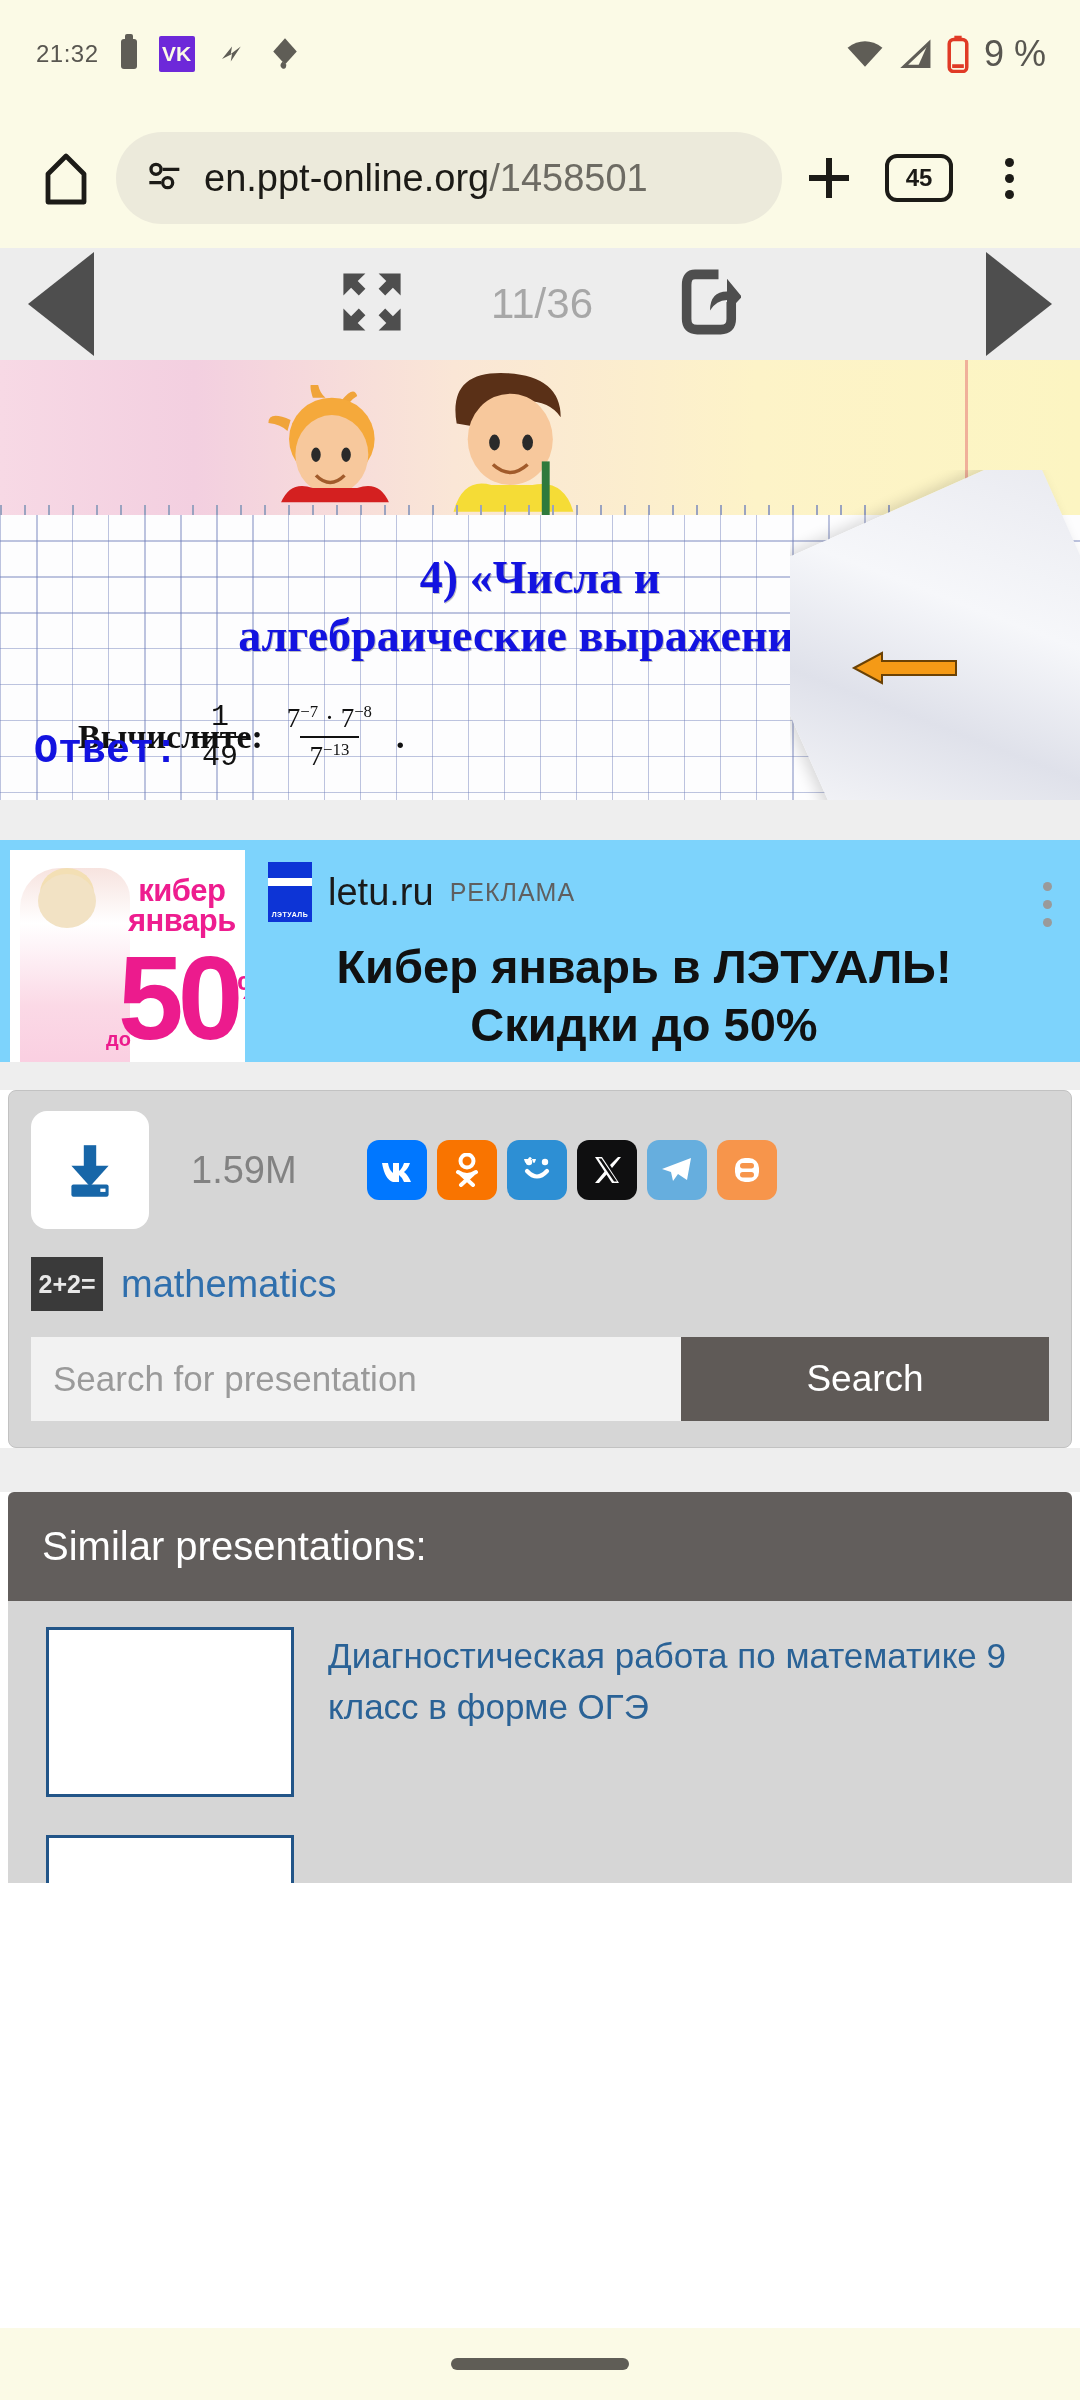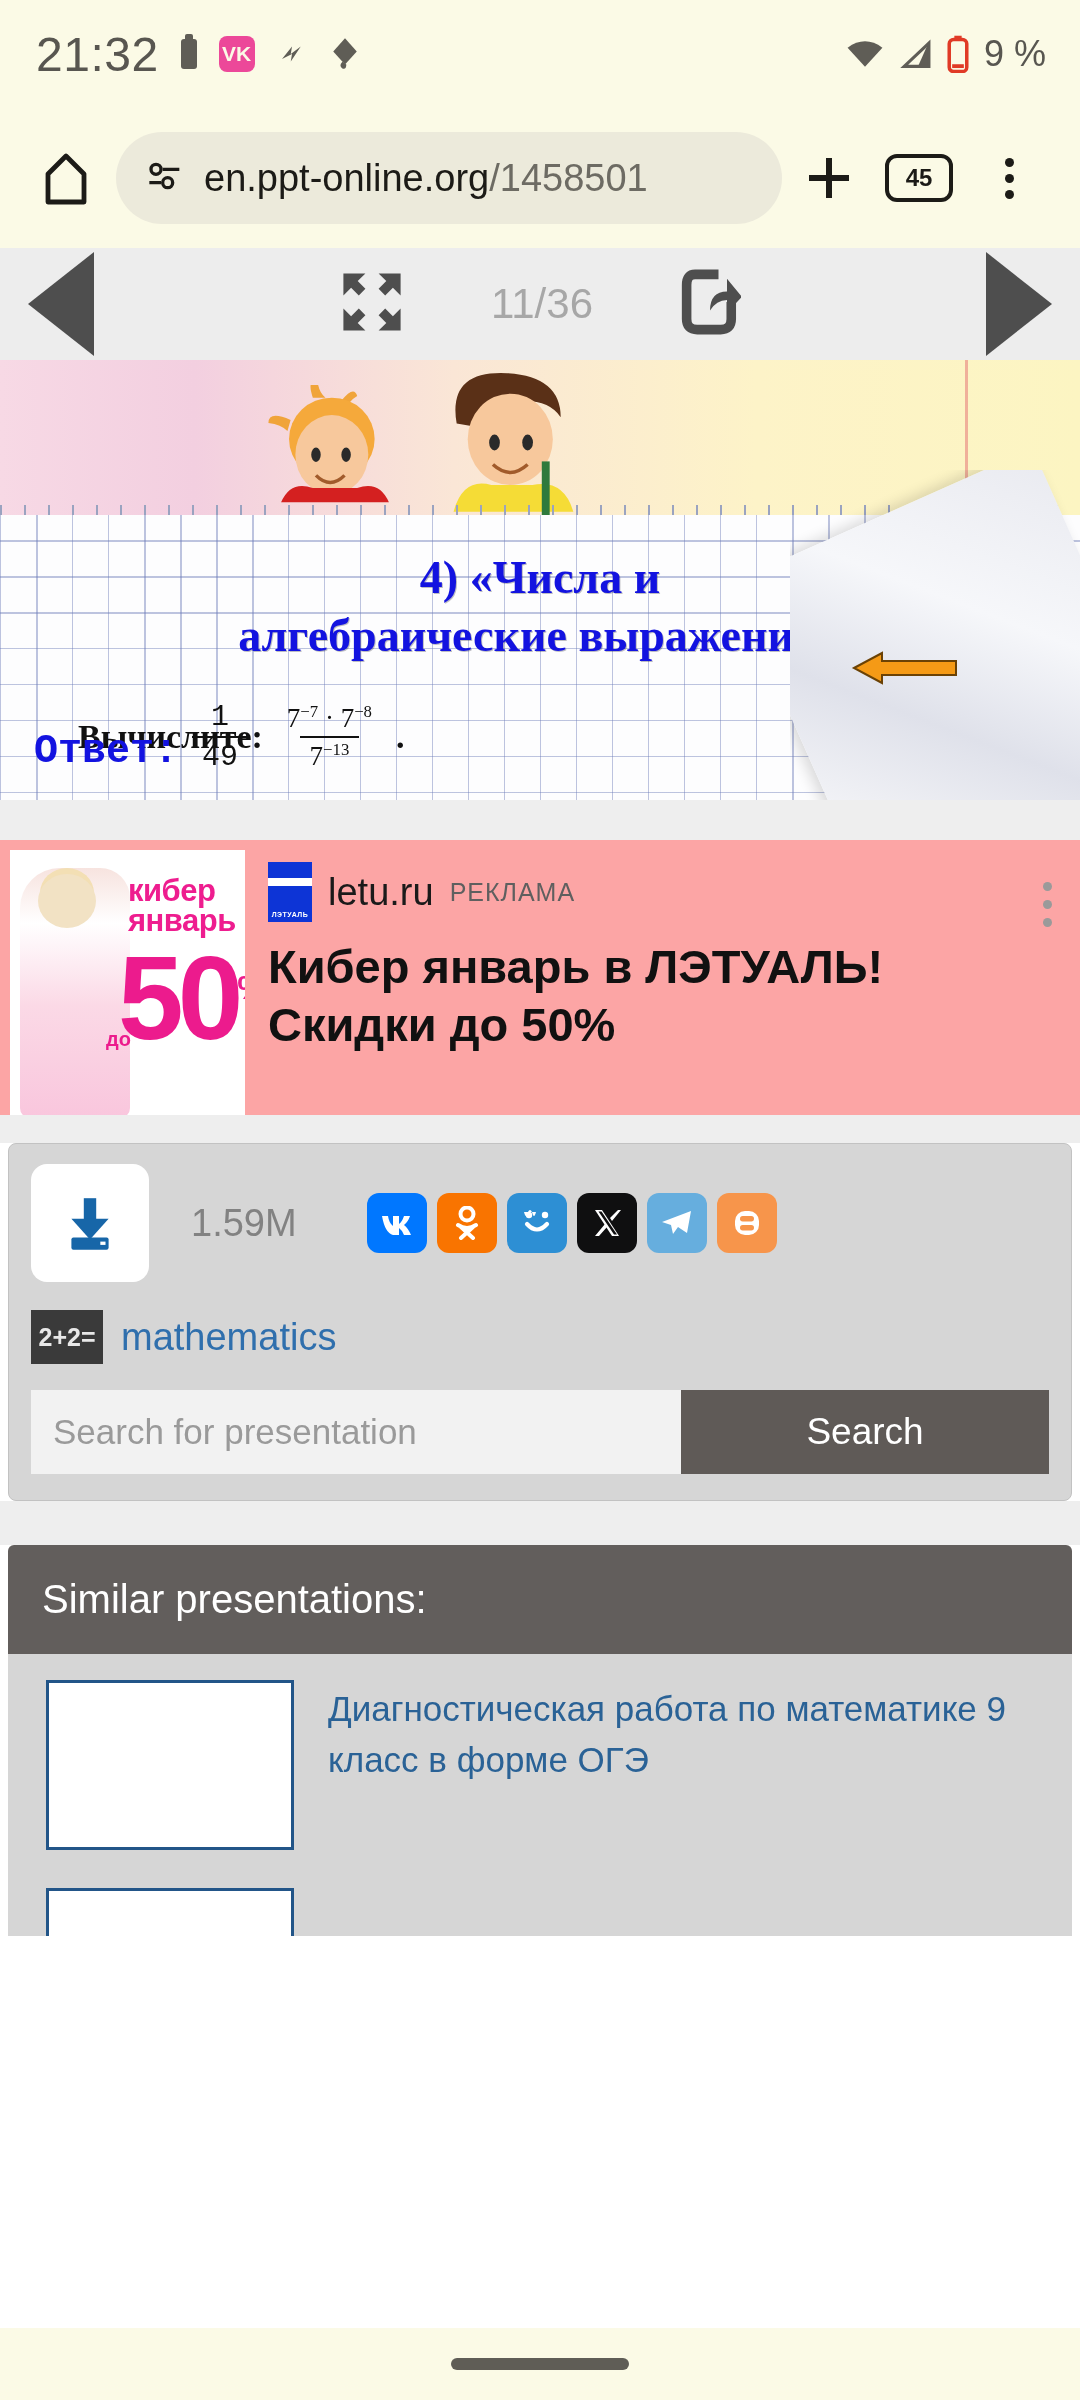--- a/index.html
+++ b/index.html
@@ -13,32 +13,32 @@
   
   .status-bar {
     height: 108px;
     background: #fbfae6;
     display: flex;
     align-items: center;
     justify-content: space-between;
     padding: 0 34px 0 36px;
   }
   .sb-left { display: flex; align-items: center; gap: 22px; }
-  .sb-clock { font-size: 48px; color: #585650; letter-spacing: 0.5px; }
+  .sb-clock { font-size: 24px; color: #585650; letter-spacing: 0.5px; }
   .sb-right { display: flex; align-items: center; gap: 14px; }
   .icon-battery-small {
     width: 16px; height: 30px; background: #5f5d56;
     border-radius: 3px; position: relative;
   }
   .icon-battery-small::before {
     content:""; position:absolute; top:-5px; left:4px;
     width:8px; height:5px; background:#5f5d56; border-radius:2px 2px 0 0;
   }
   .icon-vk-badge {
-    width: 36px; height: 36px; background: #ec4899; border-radius: 8px;
+    width: 36px; height: 36px; background: #6d28d9; border-radius: 2px;
     color: #fbfae6; font-size: 21px; font-weight: bold;
     display: flex; align-items: center; justify-content: center;
   }
   .sb-glyph { color: #5f5d56; display:flex; align-items:center; }
   .batt-pct { font-size: 36px; color: #585650; }
 
   
   .browser-bar {
     height: 140px;
     background: #fbfae6;
@@ -160,21 +160,21 @@
   }
   .red-margin {
     position:absolute; right: 112px; top: 0; bottom: 0; width: 3px;
     background: rgba(230,120,120,0.55);
   }
   .orange-arrow { position:absolute; right: 120px; bottom: 112px; }
 
   
   .ad-gap { height: 40px; background:#eeeeee; }
   .ad {
-    background:#fca5a5; position:relative; height: 275px; overflow:hidden;
+    background:#7dd3fc; position:relative; height: 222px; overflow:hidden;text-align:center;
   }
   .ad-img {
     position:absolute; left: 10px; top: 10px; width: 235px; height: 265px;
     background: #ffffff; overflow:hidden;
   }
   .ad-model {
     position:absolute; left: 10px; top: 18px; width: 110px; height: 250px;
     background: linear-gradient(180deg,#f7e3df 0%, #ffffff 22%, #fbd9e6 55%, #f9c6dd 100%);
     border-radius: 40px 30px 10px 10px;
   }

